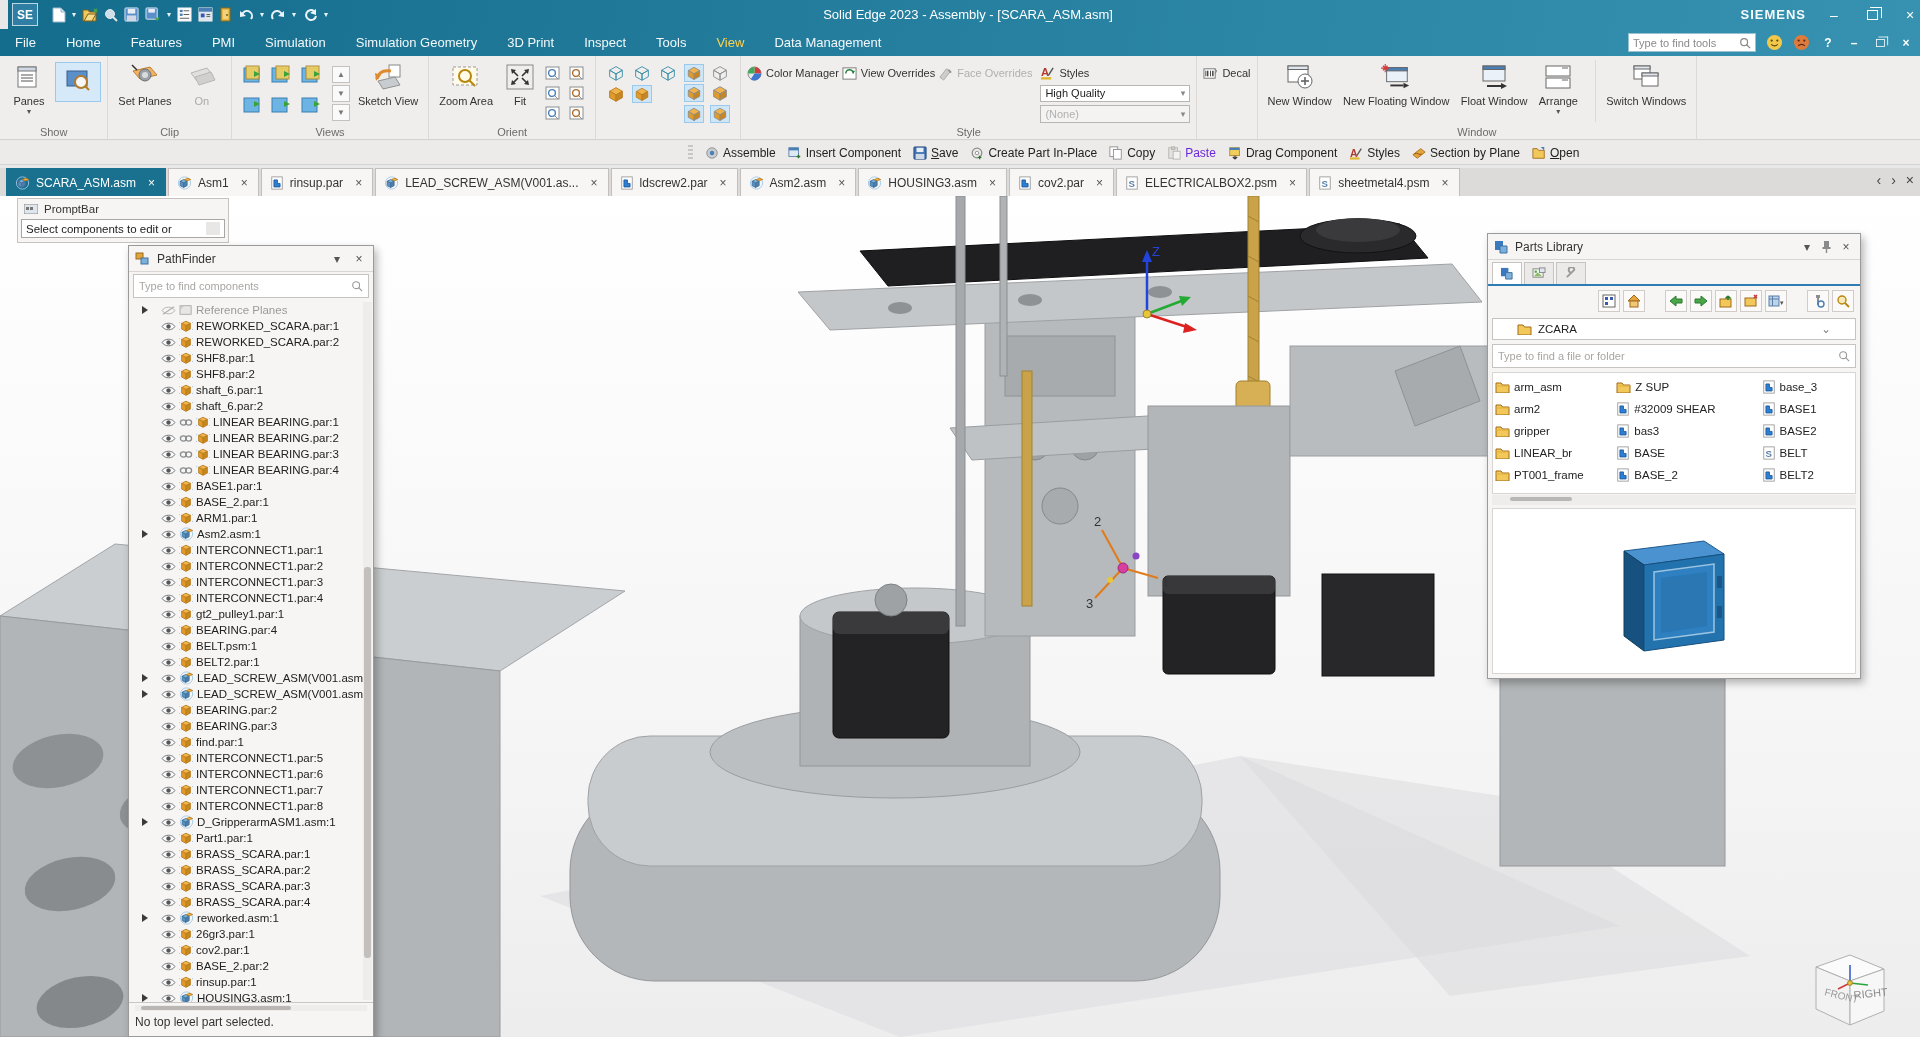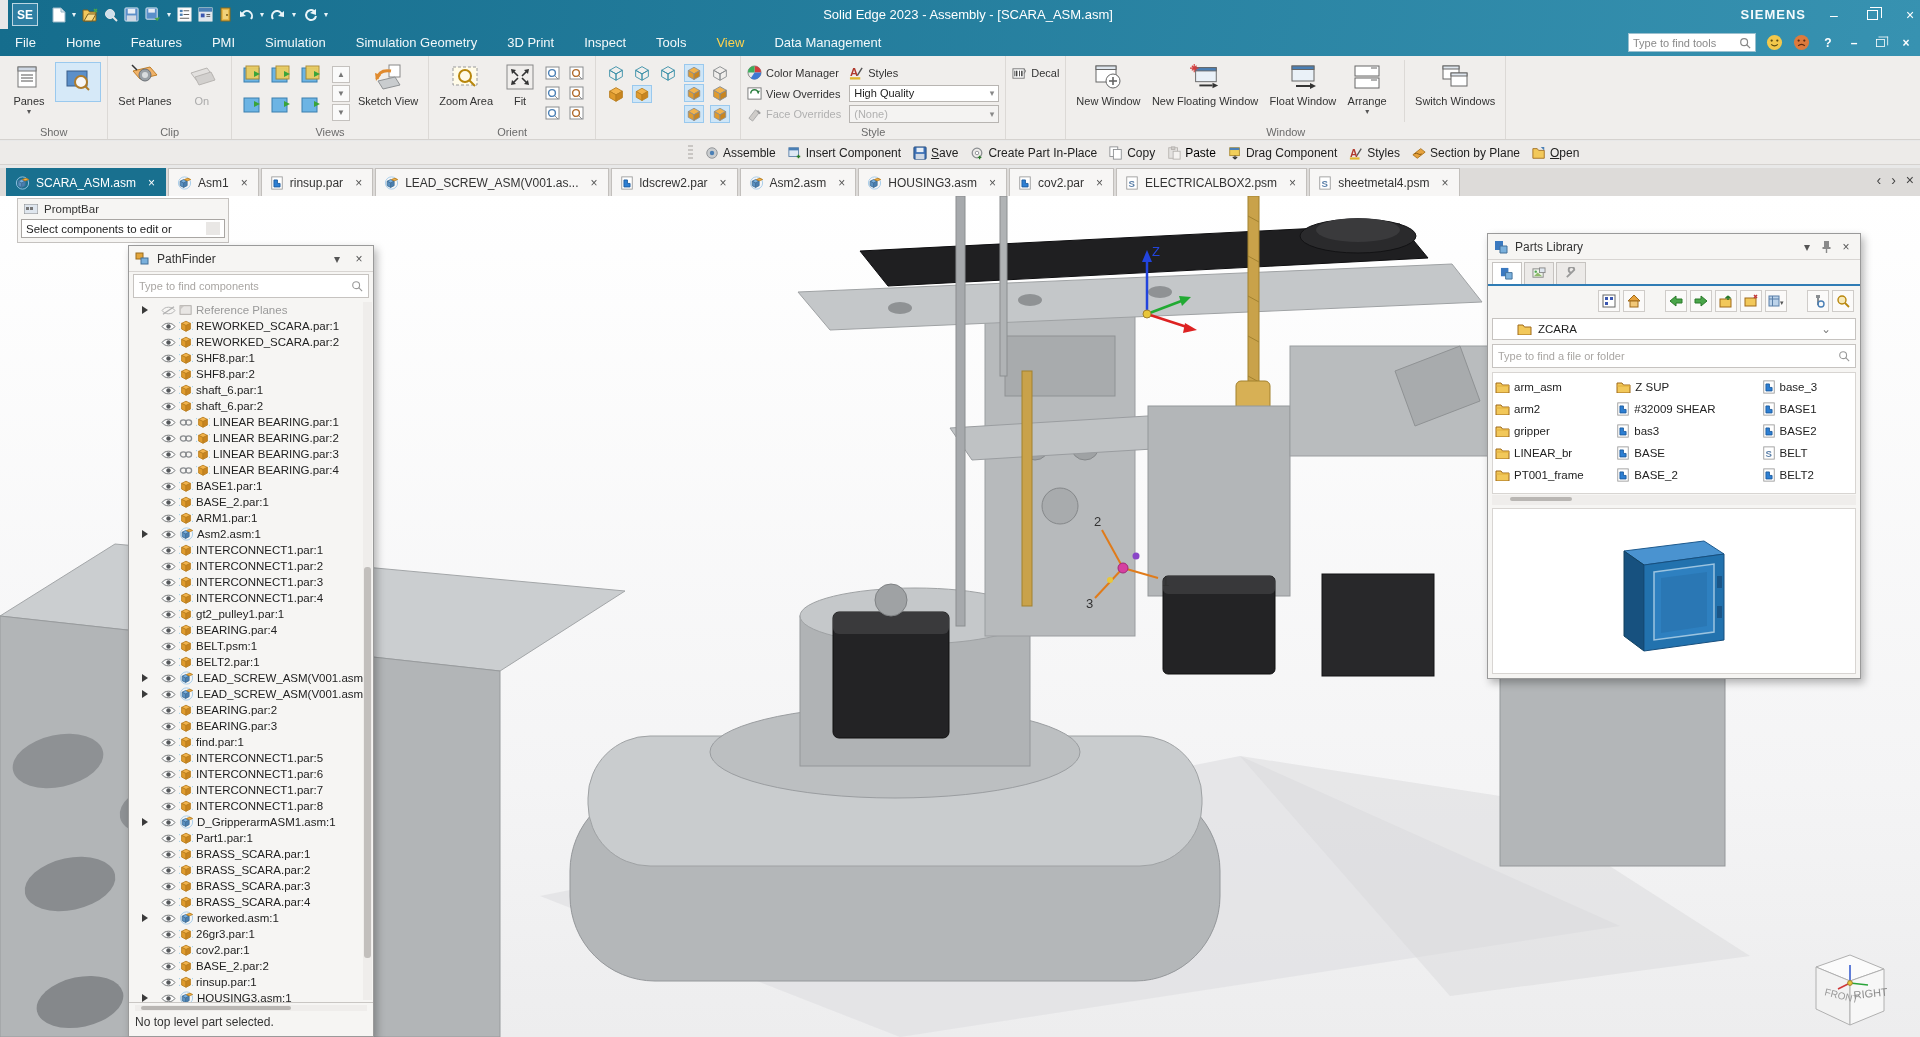--- a/index.html
+++ b/index.html
@@ -40,33 +40,33 @@
   .icbox{width:30px;height:30px;display:flex;align-items:center;justify-content:center}
   .vgrid{display:grid;grid-template-columns:repeat(3,26px);grid-template-rows:26px 26px;gap:4px;margin:4px 4px 0 2px}
   .vic{width:24px;height:22px;position:relative}
   .spin{display:flex;flex-direction:column;gap:2px;margin:6px 4px 0 2px}
   .spin .sp{width:18px;height:17px;border:1px solid #c4c1be;background:#fafafa;display:flex;align-items:center;justify-content:center;font-size:8px;color:#777}
   .smallgrid{display:grid;grid-template-columns:repeat(2,22px);gap:2px;margin-top:4px}
   .sic{width:20px;height:18px;display:flex;align-items:center;justify-content:center}
   .sic.sel{background:#cfe6f7;border:1px solid #9ac9ee}
   .cubes{display:flex;flex-direction:column;gap:3px;margin:4px 6px 0 4px}
   .cubrow{display:flex;gap:6px;align-items:center}
-  .style-rows{display:flex;flex-direction:column;gap:3px;margin-top:4px}
+  .style-rows{display:flex;flex-direction:row;gap:3px;margin-top:4px}
   .srow{display:flex;align-items:center;gap:4px;font-size:11px;color:#333;height:18px}
   .srow.disabled{color:#b0b0b0}
   .dd{width:150px;height:18px;border:1px solid #b8b5b2;background:#fff;display:flex;align-items:center;padding:0 4px;font-size:11px;justify-content:space-between}
   .dd.disabled{color:#b0b0b0;background:#f4f3f2}
   .dd .arr{color:#888;font-size:9px}
   .stycol2{display:flex;flex-direction:column;gap:3px;margin:4px 0 0 8px}
 
   
   .asmbar{position:absolute;left:0;top:141px;width:100%;height:24px;background:#edebe9;border-bottom:1px solid #d5d2cf;display:flex;align-items:center}
   .grip{width:5px;height:16px;margin-left:688px;background:repeating-linear-gradient(180deg,#c9c6c3 0 2px,transparent 2px 4px);margin-right:6px}
   .tbi{display:flex;align-items:center;gap:4px;padding:0 6px;font-size:12px;color:#222;height:24px;white-space:nowrap}
-  .tbi.disabled{color:#000000}
+  .tbi.disabled{color:#6d28d9}
   .tbi u{text-decoration:underline}
 
   
   .tabbar{position:absolute;left:0;top:168px;width:100%;height:28px;background:#dddbd9;display:flex;align-items:flex-end}
   .dtab{height:28px;display:flex;align-items:center;gap:6px;padding:0 10px 0 8px;background:#f7f6f5;border:1px solid #c2bfbc;border-bottom:none;margin-right:2px;font-size:12px;color:#333;white-space:nowrap}
   .dtab .x{color:#555;font-size:12px;margin-left:6px}
   .dtab.active{background:#19708f;color:#fff;border-color:#19708f}
   .dtab.active .x{color:#fff}
   .tabnav{position:absolute;right:6px;top:4px;display:flex;gap:10px;color:#444;font-size:14px}
 

